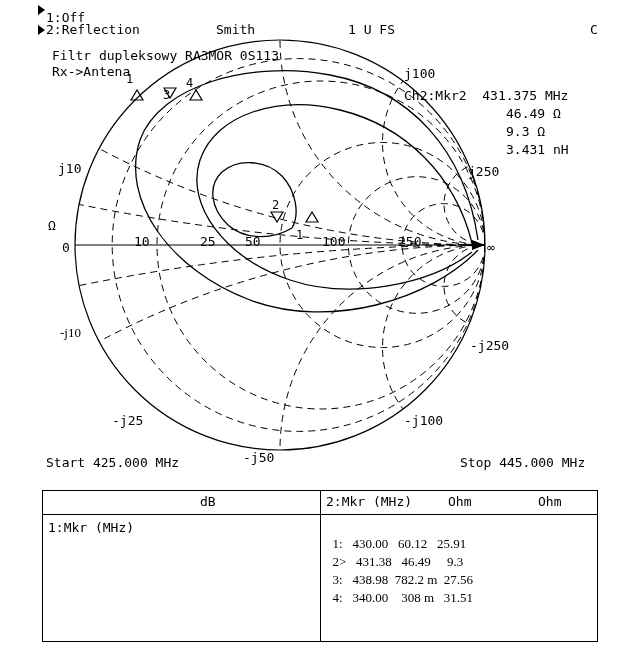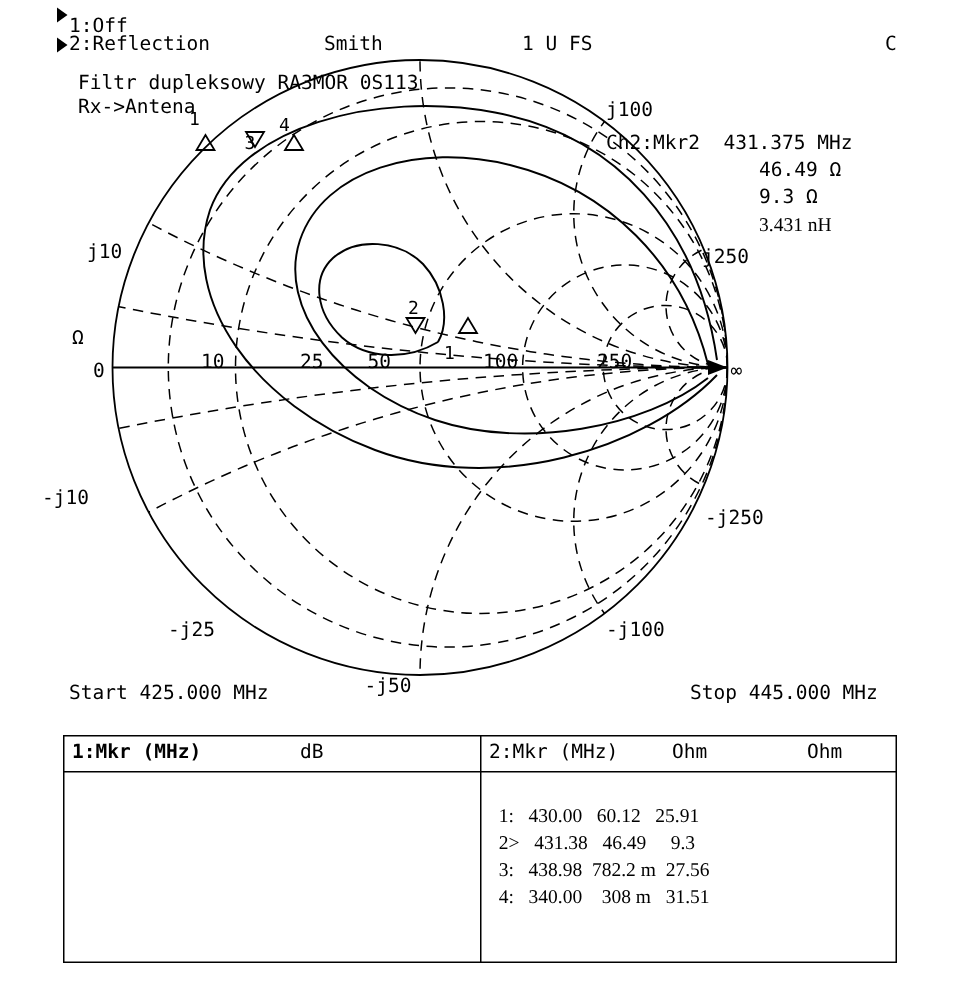--- a/index.html
+++ b/index.html
@@ -21,28 +21,28 @@
   #fmt{left:216px;top:22px;}
   #scale{left:348px;top:22px;}
   #cmark{left:590px;top:22px;}
   #title1{left:52px;top:48px;}
   #title2{left:52px;top:64px;}
 
   
   #ro1{left:404px;top:88px;}
   #ro2{left:506px;top:106px;}
   #ro3{left:506px;top:124px;}
-  #ro4{left:506px;top:142px;font-family:Liberation Serif, serif;}
+  #ro4{left:506px;top:142px;}
 
   
   .lbl{font-size:13px;}
   #l_j100t{left:404px;top:66px;}
   #l_j250{left:468px;top:164px;}
   #l_j10{left:58px;top:161px;text-align:right;}
-  #l_mj10{left:28px;top:325px;}
+  #l_mj10{left:60px;top:325px;font-family:Liberation Serif, serif;}
   #l_mj25{left:112px;top:413px;}
   #l_mj50{left:243px;top:450px;}
   #l_mj100{left:404px;top:413px;}
   #l_mj250{left:470px;top:338px;}
   #l_ohm{left:48px;top:218px;}
   #l_0{left:62px;top:240px;}
   #l_10{left:134px;top:234px;}
   #l_25{left:200px;top:234px;}
   #l_50{left:245px;top:234px;}
   #l_100{left:322px;top:234px;}
@@ -62,21 +62,21 @@
 
   
   #table{
     position:absolute;left:42px;top:490px;width:556px;height:152px;
     border:1px solid #000;box-sizing:border-box;
   }
   #vdiv{position:absolute;left:320px;top:490px;width:1px;height:152px;background:#000;}
   #hdiv{position:absolute;left:320px;top:514px;width:278px;height:1px;background:#000;}
   #hdivL{position:absolute;left:42px;top:514px;width:278px;height:1px;background:#000;}
   .th{font-size:13px;}
-  #t1h1{left:48px;top:494px;font-weight:bold;}
+  #t1h1{left:48px;top:520px;}
   #t1h2{left:200px;top:494px;}
   #t2h1{left:326px;top:494px;}
   #t2h2{left:448px;top:494px;}
   #t2h3{left:538px;top:494px;}
   .trow{font-size:13px;font-family:Liberation Serif, serif;}
   #r1{left:326px;top:520px;}
   #r2{left:326px;top:538px;}
   #r3{left:326px;top:556px;}
   #r4{left:326px;top:574px;}
 

